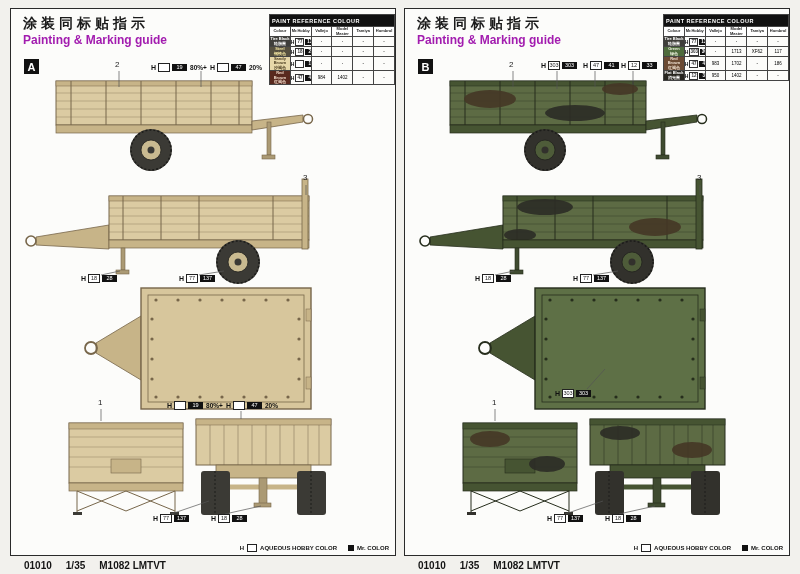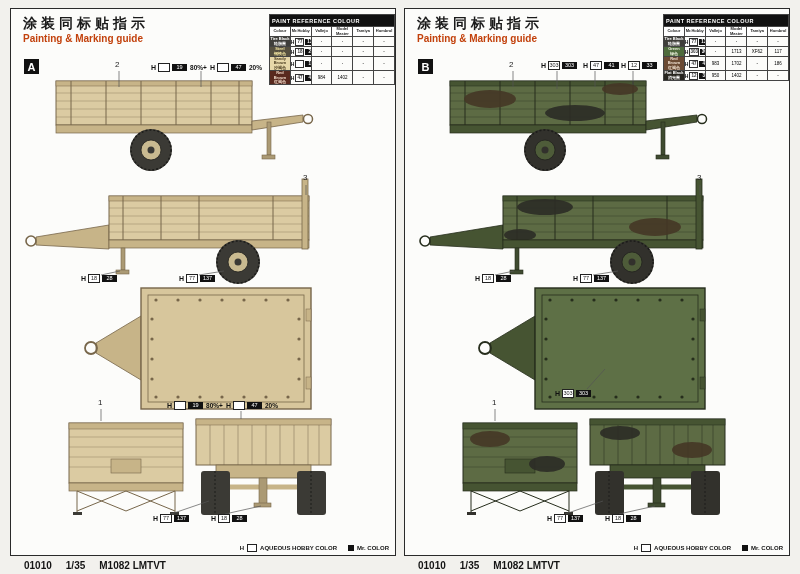--- a/index.html
+++ b/index.html
@@ -10,21 +10,21 @@
     -webkit-font-smoothing:antialiased;
   }
   .panel{
     position:absolute;top:8px;width:386px;height:548px;
     background:#fcfcfa;border:1px solid #2a2a2a;box-sizing:border-box;
   }
   #panelA{left:10px;}
   #panelB{left:404px;}
 
   .title-cjk{position:absolute;left:12px;top:6px;font-size:14px;font-weight:bold;color:#1b1b1b;letter-spacing:4px;}
-  .title-en{position:absolute;left:12px;top:24px;font-size:10px;font-weight:bold;color:#c2410c;}
+  .title-en{position:absolute;left:12px;top:24px;font-size:12px;font-weight:bold;color:#a21caf;}
   .badge{position:absolute;left:13px;top:50px;width:15px;height:15px;background:#111;color:#fff;
          font-size:11px;font-weight:bold;display:flex;align-items:center;justify-content:center;}
 
   
   .ptable{position:absolute;left:258px;top:5px;width:126px;border-collapse:collapse;table-layout:fixed;}
   .ptable .tbar{background:#111;color:#fff;font-size:5.5px;font-weight:bold;text-align:left;padding:1px 2px;letter-spacing:.5px;}
   .ptable td,.ptable th{border:0.5px solid #444;font-size:4.5px;text-align:center;padding:0;height:9px;overflow:hidden;}
   .ptable th{font-weight:bold;background:#fff;color:#222;font-size:4px;line-height:1.05;}
   .ptable .swatch{font-size:4px;line-height:1.1;font-weight:bold;}
   .mrh{display:inline-flex;align-items:center;gap:1px;font-size:5px;font-weight:bold;color:#111;}

